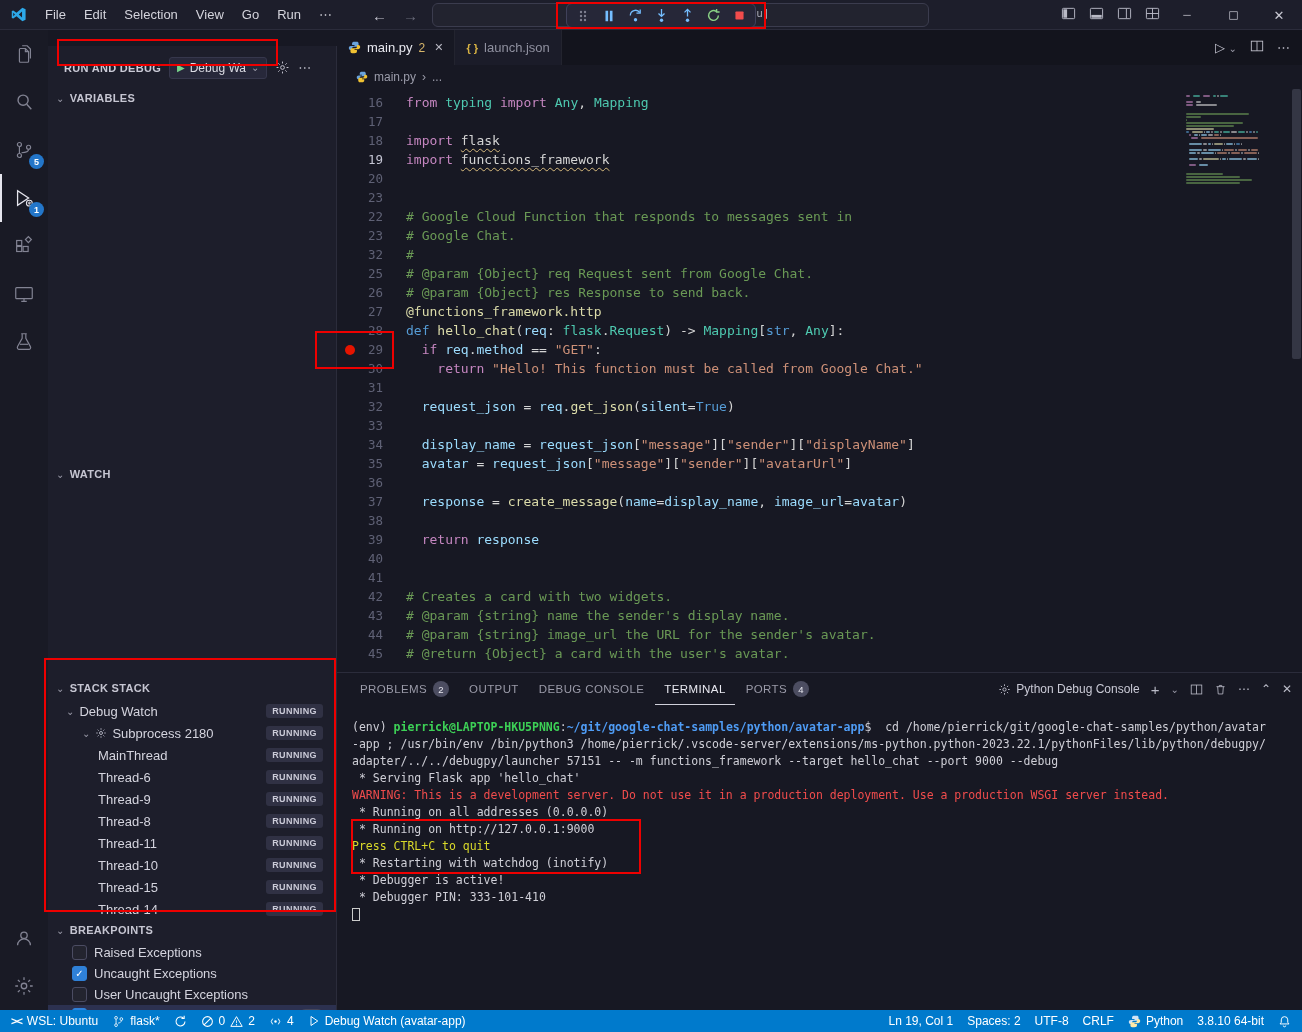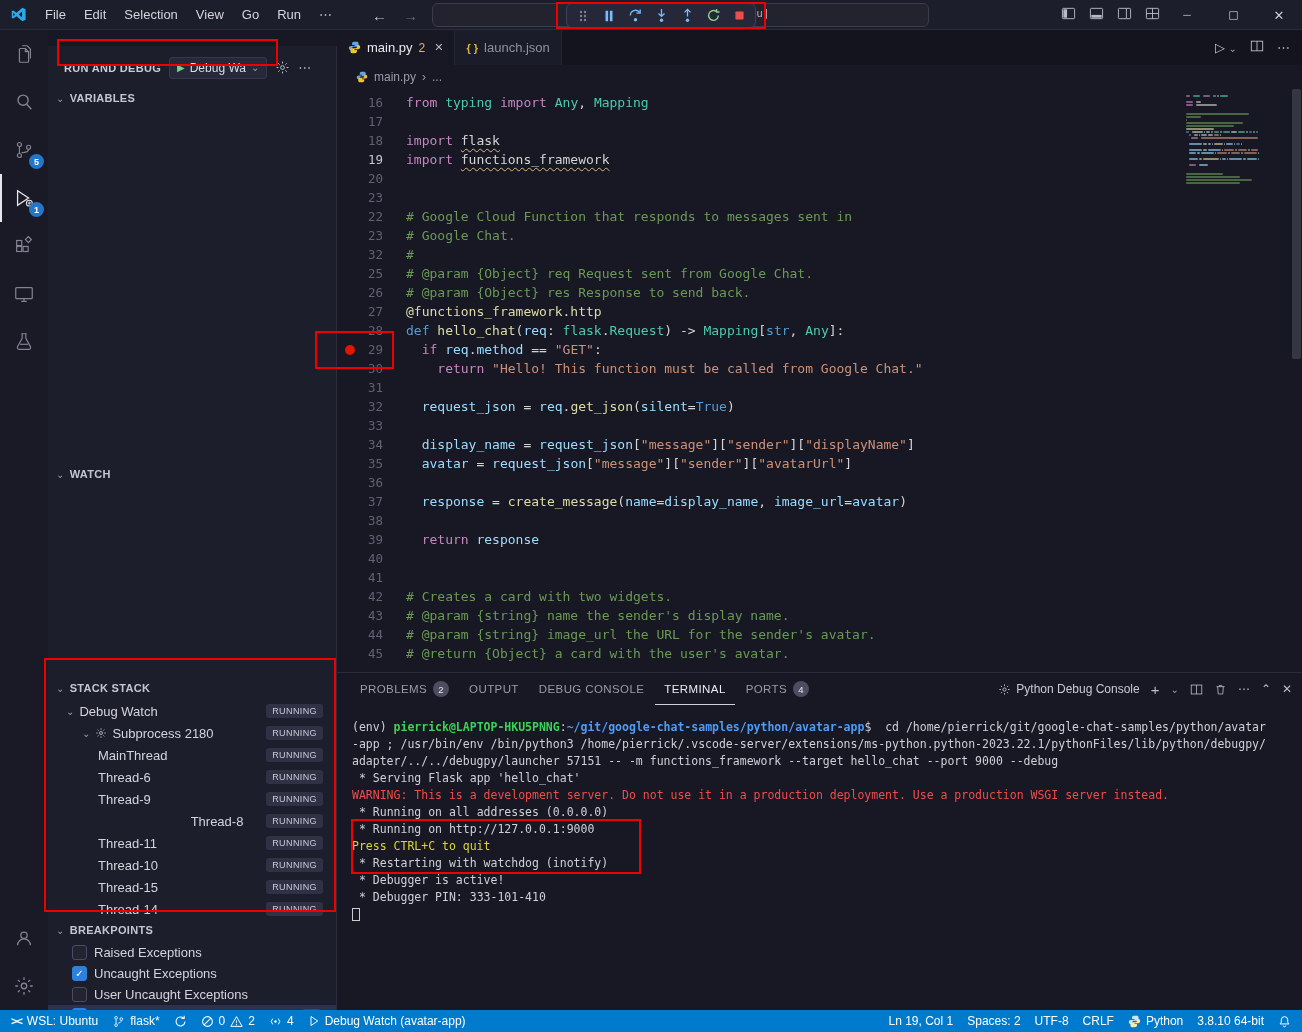--- a/index.html
+++ b/index.html
@@ -32,21 +32,21 @@
 .launch-select{display:flex;align-items:center;gap:5px;background:#27283a;border:1px solid #36374c;border-radius:3px;height:22px;padding:0 7px;font-size:12px;color:#dcdce4;white-space:nowrap}
 .play-glyph{color:#75d189;font-size:10px}
 .sb-tool-ic{color:#c1c1cd;display:flex;align-items:center}
 .sec-head{position:absolute;left:0;width:100%;height:20px;display:flex;align-items:center;gap:5px;padding-left:8px;font-size:11px;font-weight:700;color:#c6c6d2;letter-spacing:.3px}
 .chev{font-size:10px;color:#9a9aa8;font-weight:400}
 #sec-variables{top:42px}#sec-watch{top:418px}#sec-callstack{top:632px}#sec-breakpoints{top:874px}
 .cs-list{position:absolute;top:654px;left:0;right:0}
 .cs-row{height:22px;display:flex;align-items:center;position:relative;font-size:13px;color:#d4d4de;white-space:nowrap}
 .cs-chev{font-size:10px;color:#9a9aa8;margin-right:5px}
 .cs-ic{margin-right:5px;display:flex;color:#b9bac8}
-.cs-badge{position:absolute;right:13px;background:#303144;border-radius:3px;font-size:9px;padding:2px 6px;color:#cbcbd8;letter-spacing:.4px;font-weight:400}
+.cs-badge{position:absolute;right:13px;background:#303144;border-radius:3px;font-size:9px;padding:2px 6px;color:#cbcbd8;letter-spacing:.4px;font-weight:700}
 .bp-list{position:absolute;top:896px;left:0;right:0}
 .bp-row{height:21px;display:flex;align-items:center;padding-left:24px;gap:7px;font-size:13px;color:#d4d4de;position:relative}
 .bp-row.selected{background:#2c3150}
 .checkbox{width:15px;height:15px;border-radius:3px;border:1px solid #4b4c62;background:#23242f;display:flex;align-items:center;justify-content:center;font-size:10px;color:#fff;flex:none}
 .checkbox.checked{background:#2f81d8;border-color:#2f81d8}
 .bp-reddot{position:absolute;left:8px;top:6px;width:9px;height:9px;border-radius:50%;background:#e51400}
 .bp-badge{position:absolute;right:12px;background:#45465a;border-radius:9px;font-size:10px;padding:1px 7px;color:#dcdce4}
 
 .tabbar{position:absolute;top:30px;left:337px;right:0;height:35px;background:#13141d;display:flex}
 .tab{display:flex;align-items:center;gap:6px;padding:0 11px;height:35px;font-size:13px;border-right:1px solid #23242f;color:#8f909f;background:#1b1c29}
@@ -317,21 +317,21 @@
           <span class="cs-badge">RUNNING</span>
         </div>
         <div class="cs-row" style="padding-left: 50px; align-items: center;">
           <span>Thread-6</span>
           <span class="cs-badge">RUNNING</span>
         </div>
         <div class="cs-row" style="padding-left: 50px;">
           <span>Thread-9</span>
           <span class="cs-badge">RUNNING</span>
         </div>
-        <div class="cs-row" style="padding-left: 50px; justify-content: center;">
+        <div class="cs-row" style="padding-left: 50px;">
           <span>Thread-8</span>
           <span class="cs-badge">RUNNING</span>
         </div>
         <div class="cs-row" style="padding-left: 50px;">
           <span>Thread-11</span>
           <span class="cs-badge">RUNNING</span>
         </div>
         <div class="cs-row" style="padding-left: 50px;">
           <span>Thread-10</span>
           <span class="cs-badge">RUNNING</span>

